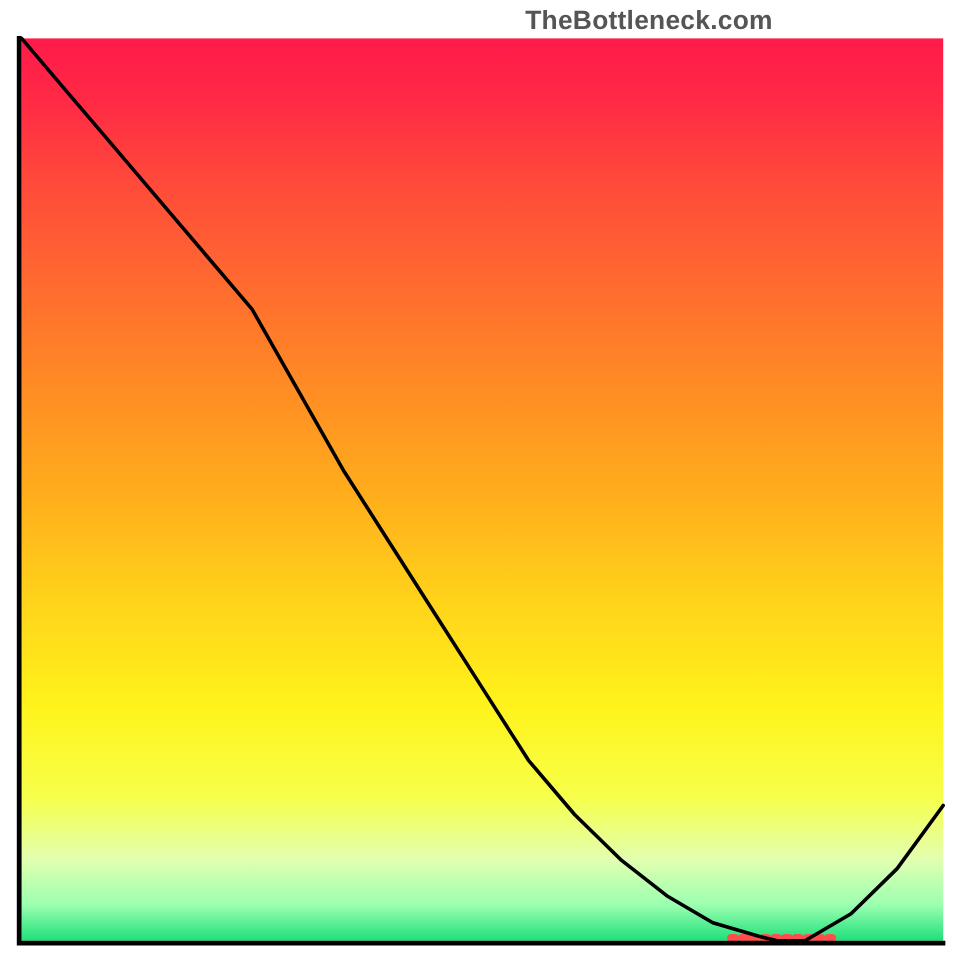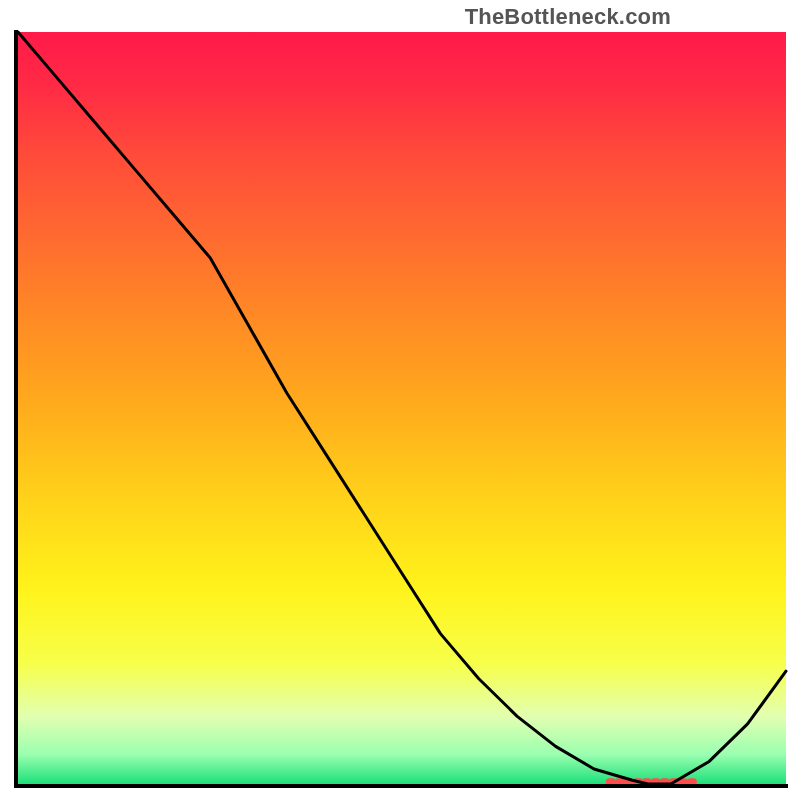--- a/index.html
+++ b/index.html
@@ -8,21 +8,20 @@
     width: 800px;
     height: 800px;
     overflow: hidden;
     font-family: Arial, Helvetica, sans-serif;
     background: #fff;
   }
   .wrap {
     position: relative;
     width: 652px;
     height: 800px;
-    padding-left: 27px;
   }
   .attribution {
     position: absolute;
     top: 4px;
     right: 8px;
     font-size: 22px;
     font-weight: 700;
     color: #555;
     letter-spacing: 0.2px;
   }

